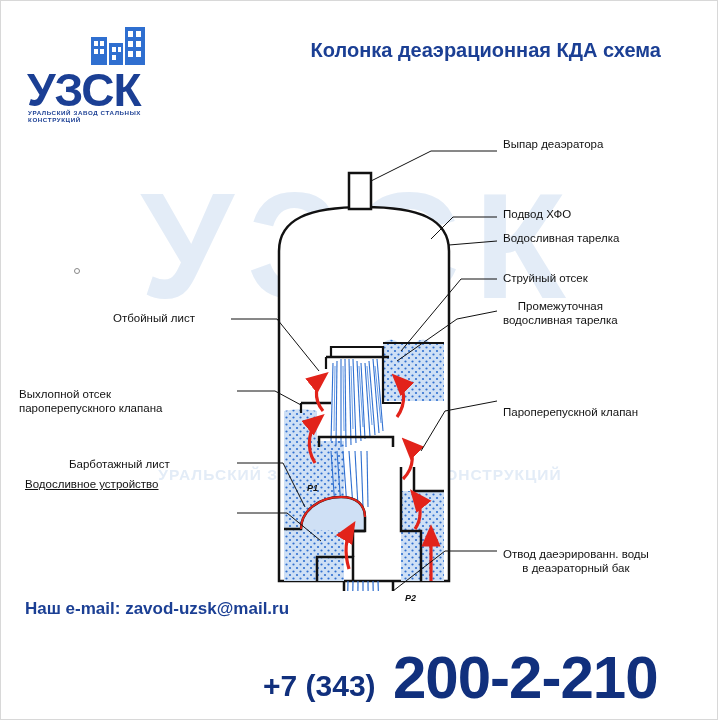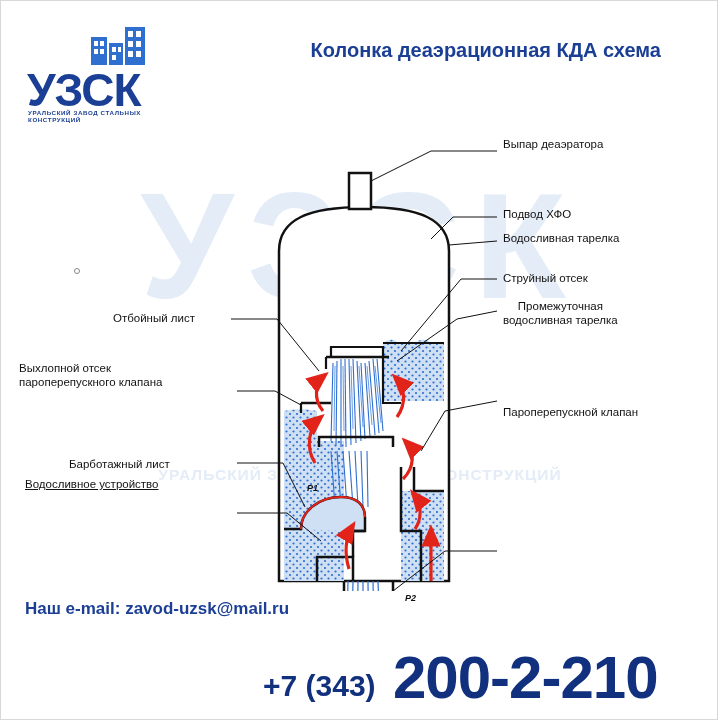--- a/index.html
+++ b/index.html
@@ -335,23 +335,25 @@
     <circle cx="76" cy="160" r="2.5" fill="none" stroke="#888" stroke-width="1"></circle>
   </svg>
 
   <div class="lbl right" style="left:502px; top:136px;">Выпар деаэратора</div>
   <div class="lbl right" style="left:502px; top:206px;">Подвод ХФО</div>
   <div class="lbl right" style="left:502px; top:230px;">Водосливная тарелка</div>
   <div class="lbl right" style="left:502px; top:270px;">Струйный отсек</div>
   <div class="lbl right" style="left:502px; top:298px; white-space:pre-line;">Промежуточная
 водосливная тарелка</div>
   <div class="lbl right" style="left:502px; top:404px;">Пароперепускной клапан</div>
+  <div class="lbl right" style="left:502px; top:546px; white-space:pre-line;">Отвод даеэрированн. воды
+в деаэраторный бак</div>
 
   <div class="lbl left" style="left:112px; top:310px;">Отбойный лист</div>
-  <div class="lbl left" style="left:18px; top:360px; white-space:pre-line;">Выхлопной отсек
+  <div class="lbl left" style="left:18px; top:386px; white-space:pre-line;">Выхлопной отсек
 пароперепускного клапана</div>
   <div class="lbl left" style="left:68px; top:456px;">Барботажный лист</div>
   <div class="lbl left" style="left:24px; top:476px;text-decoration:underline;">Водосливное устройство</div>
 
   <div class="ptag" style="left:306px; top:482px;">P1</div>
   <div class="ptag" style="left:404px; top:592px;">P2</div>
 
   <div class="contact" id="email-line">Наш e-mail: zavod-uzsk@mail.ru</div>
   <div class="phone-code">+7 (343)</div>
   <div class="phone-number">200-2-210</div>

